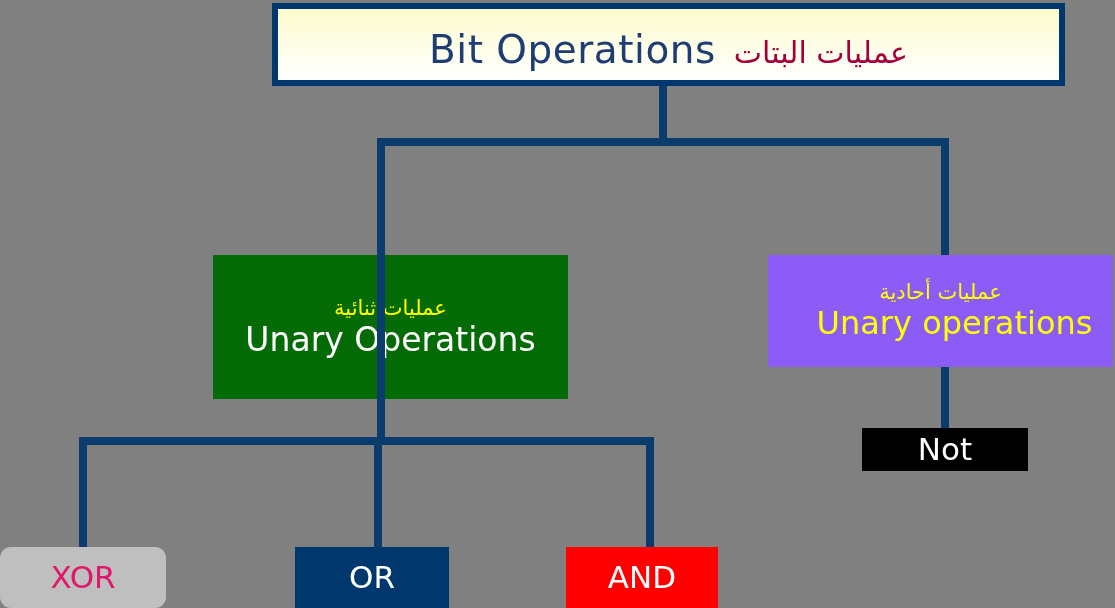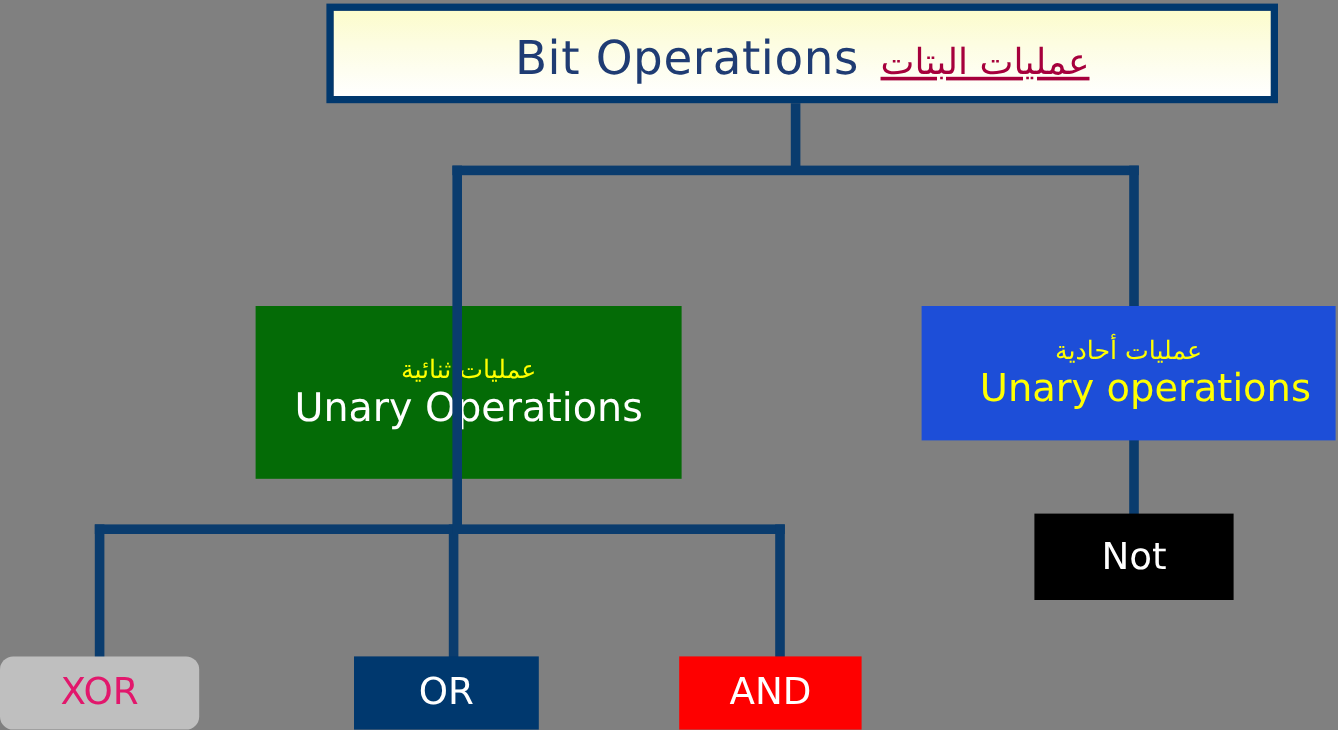--- a/index.html
+++ b/index.html
@@ -59,53 +59,52 @@
   }
   .root-en {
     color: #1f3c73;
     font-size: 39px;
     letter-spacing: .5px;
   }
   .root-ar {
     color: #a6003c;
     font-size: 30px;
     direction: rtl;
-    text-decoration: underline;
   }
 
   
   .node-binary {
     left: 213px;
     top: 255px;
     width: 355px;
     height: 144px;
     background: #046b06;
     z-index: 5;
   }
   .bin-ar { color: #ffff00; font-size: 21px; direction: rtl; margin-bottom: 4px; }
   .bin-en { color: #ffffff; font-size: 33px; }
 
   
   .node-unary {
     left: 768px;
     top: 255px;
     width: 345px;
     height: 112px;
-    background: #1d4ed8;
+    background: #8b5cf6;
     z-index: 5;
   }
   .un-ar { color: #ffff00; font-size: 21px; direction: rtl; margin-bottom: 4px; }
   .un-en { color: #ffff00; font-size: 32px; margin-left: 28px; }
 
   
   .node-not {
     left: 862px;
     top: 428px;
     width: 166px;
-    height: 72px;
+    height: 43px;
     background: #000000;
     z-index: 5;
   }
   .not-en { color: #ffffff; font-size: 31px; }
 
   
   .node-xor {
     left: 0px;
     top: 547px;
     width: 166px;

